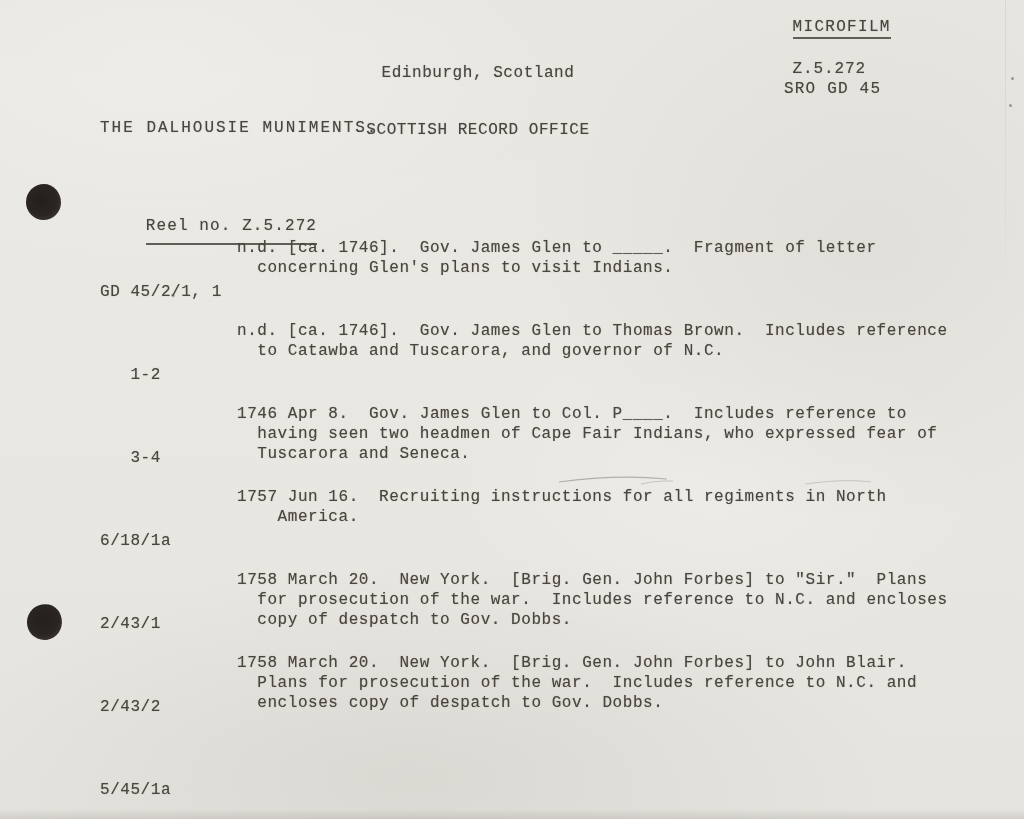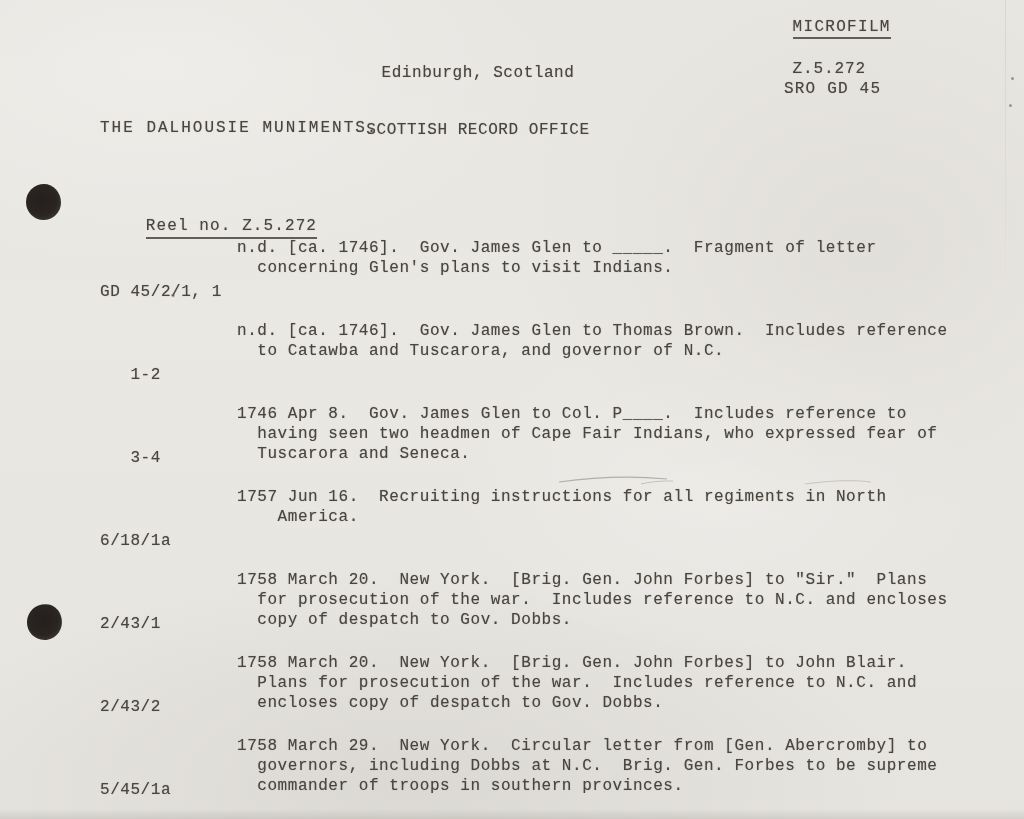--- a/index.html
+++ b/index.html
@@ -45,21 +45,21 @@
     line-height: 19px;
   }
   .sro-code { left: 784px; top: 79px; letter-spacing: 1.2px; }
   .collection-title { left: 100px; top: 118px; letter-spacing: 2.0px; }
   .reel-heading {
     left: 103px; top: 196px; letter-spacing: 1.1px;
   }
   .reel-heading span {
     display: inline-block;
     border-bottom: 2px solid rgba(74,69,62,0.85);
-    padding-bottom: 1px;
+    padding-bottom: 7px;
   }
 
   
   .entries { left: 100px; top: 238px; width: 880px; }
   .entry {
     display: flex;
     align-items: flex-start;
     margin-bottom: 19px;
   }
   .entry-ref {
@@ -150,23 +150,20 @@
   copy of despatch to Gov. Dobbs.</div>
       </div>
       <div class="entry">
         <div class="typed entry-ref">2/43/2</div>
         <div class="typed entry-desc">1758 March 20.  New York.  [Brig. Gen. John Forbes] to John Blair.
   Plans for prosecution of the war.  Includes reference to N.C. and
   encloses copy of despatch to Gov. Dobbs.</div>
       </div>
       <div class="entry">
         <div class="typed entry-ref">5/45/1a</div>
-        <div class="typed entry-desc">1758 March 29.  New York.  Circular letter from [Gen. Abercromby] to
-  governors, including Dobbs at N.C.  Brig. Gen. Forbes to be supreme
-  commander of troops in southern provinces.</div>
       </div>
     </div>
 
   <div class="hole hole-top"></div>
   <div class="hole hole-bottom"></div>
   <div class="speck speck-1"></div>
   <div class="speck speck-2"></div>
   <div class="speck speck-3"></div>
   <div class="fold-line"></div>
   <svg class="smudge-svg" width="320" height="26" viewBox="0 0 320 26">

